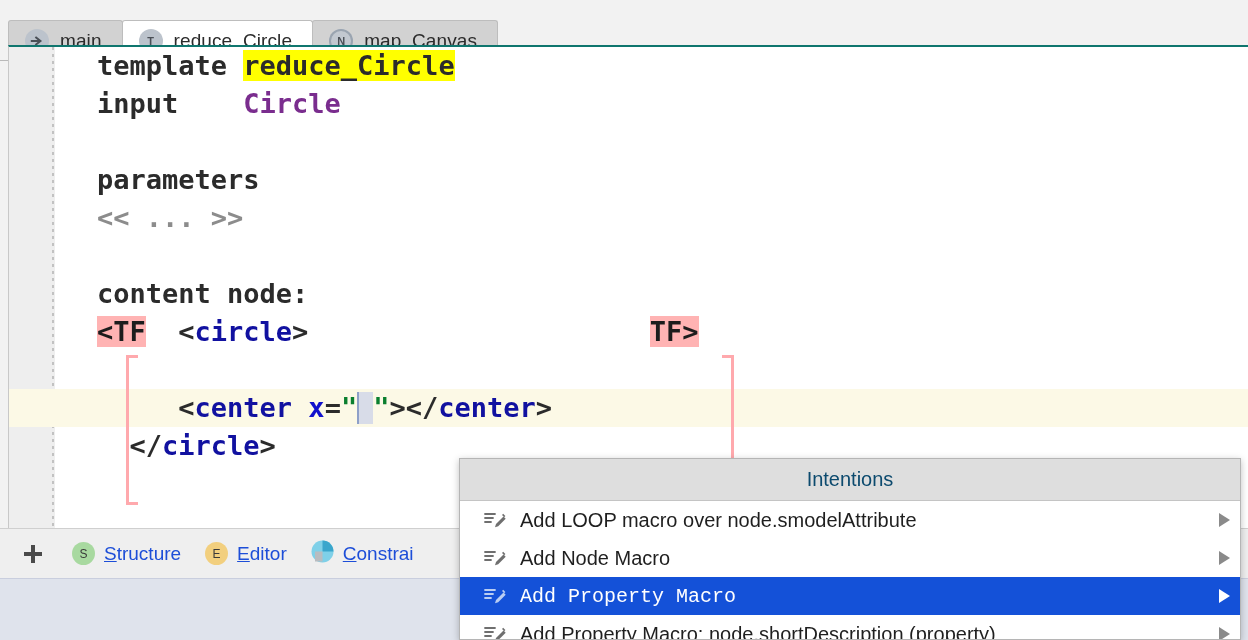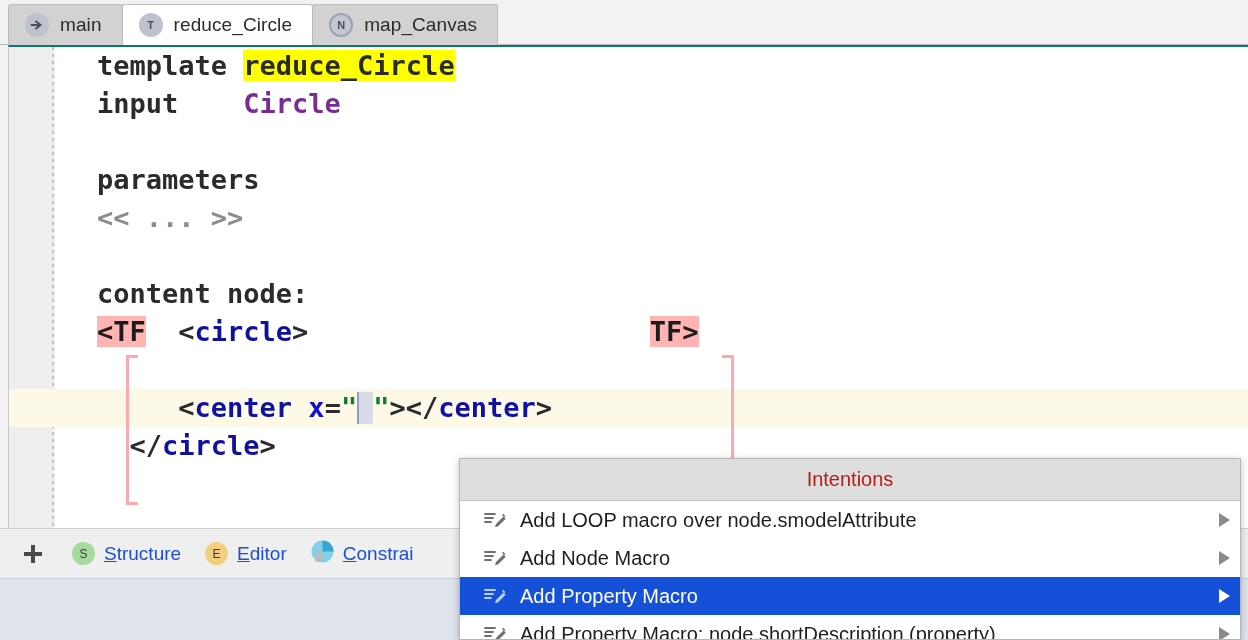--- a/index.html
+++ b/index.html
@@ -11,21 +11,21 @@
   }
   #root {
     position: relative;
     width: 1248px; height: 640px;
     background: #f2f2f2;
   }
 
   
   .tabbar {
     position: absolute;
-    left: 0; top: 0;
+    left: 0; top: 16px;
     width: 1248px; height: 45px;
     background: #f2f2f2;
     border-bottom: 1px solid #b9b9b9;
     box-sizing: border-box;
   }
   .tabs {
     position: absolute;
     left: 8px; top: 4px;
     display: flex;
     align-items: stretch;
@@ -228,21 +228,21 @@
     height: 182px;
   }
   .popup-title {
     height: 42px;
     background: #dedede;
     border-bottom: 1px solid #c4c4c4;
     display: flex;
     align-items: center;
     justify-content: center;
     font-size: 20px;
-    color: #b91c1c;
+    color: #0c4a6e;
     box-sizing: border-box;
   }
   .popup-row {
     display: flex;
     align-items: center;
     height: 38px;
     padding: 0 10px 0 24px;
     gap: 14px;
     background: #ffffff;
     cursor: default;
@@ -251,21 +251,21 @@
     background: #1451d8;
     color: #ffffff;
   }
   .popup-row .row-label {
     flex: 1;
     font-size: 20px;
     color: #1f1f1f;
     white-space: nowrap;
     overflow: hidden;
   }
-  .popup-row.selected .row-label { color: #ffffff; }
+  .popup-row.selected .row-label { color: #ffffff; font-family: Liberation Mono, monospace; }
   .pencil-icon { width: 22px; height: 20px; flex: none; }
   .submenu-arrow {
     width: 0; height: 0;
     border-left: 11px solid #8a8a8a;
     border-top: 7px solid transparent;
     border-bottom: 7px solid transparent;
     flex: none;
     margin-left: 6px;
   }
   .popup-row.selected .submenu-arrow { border-left-color: #ffffff; }

